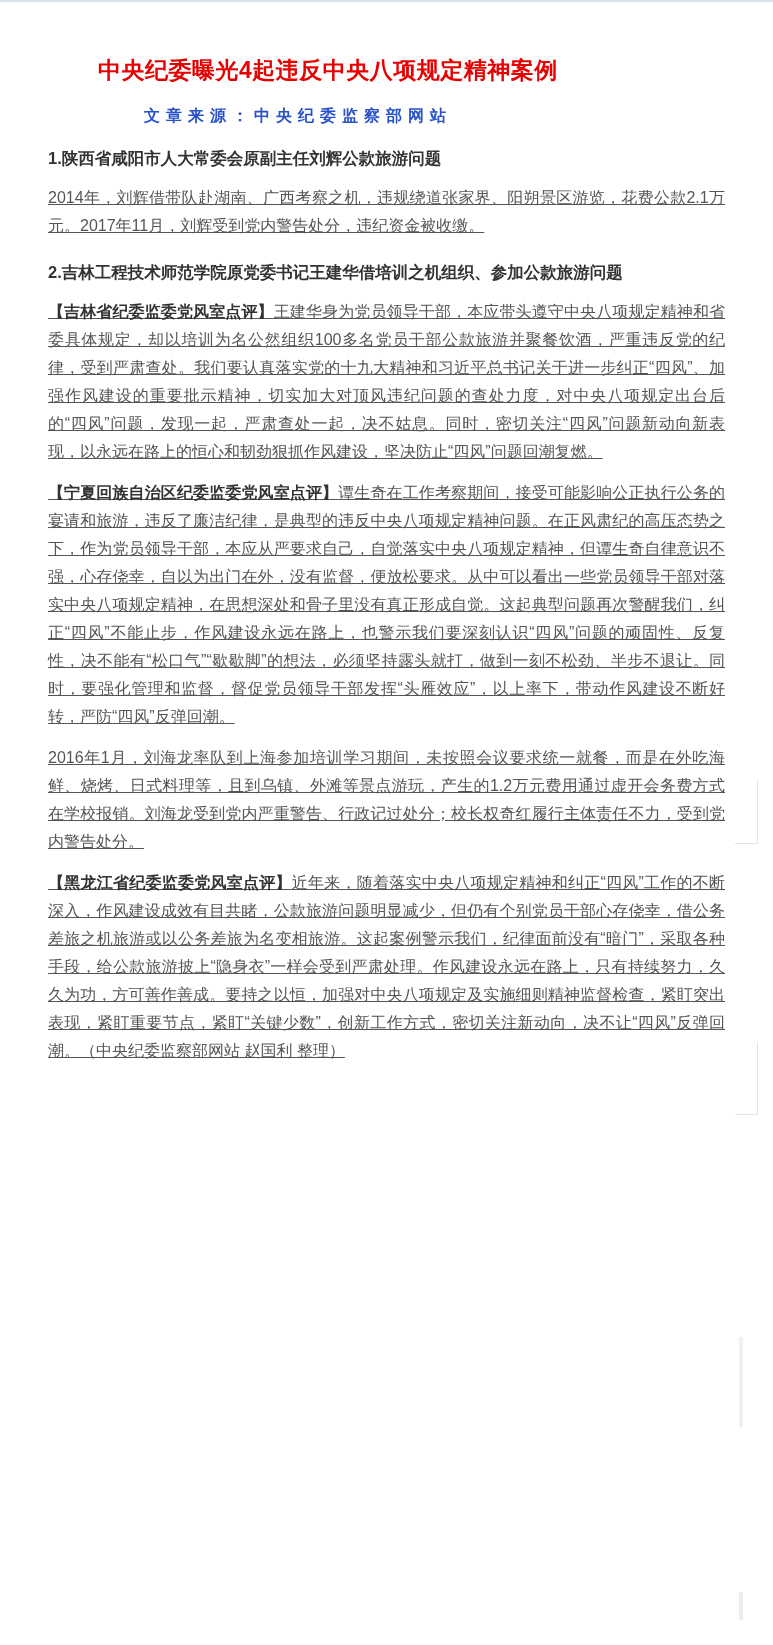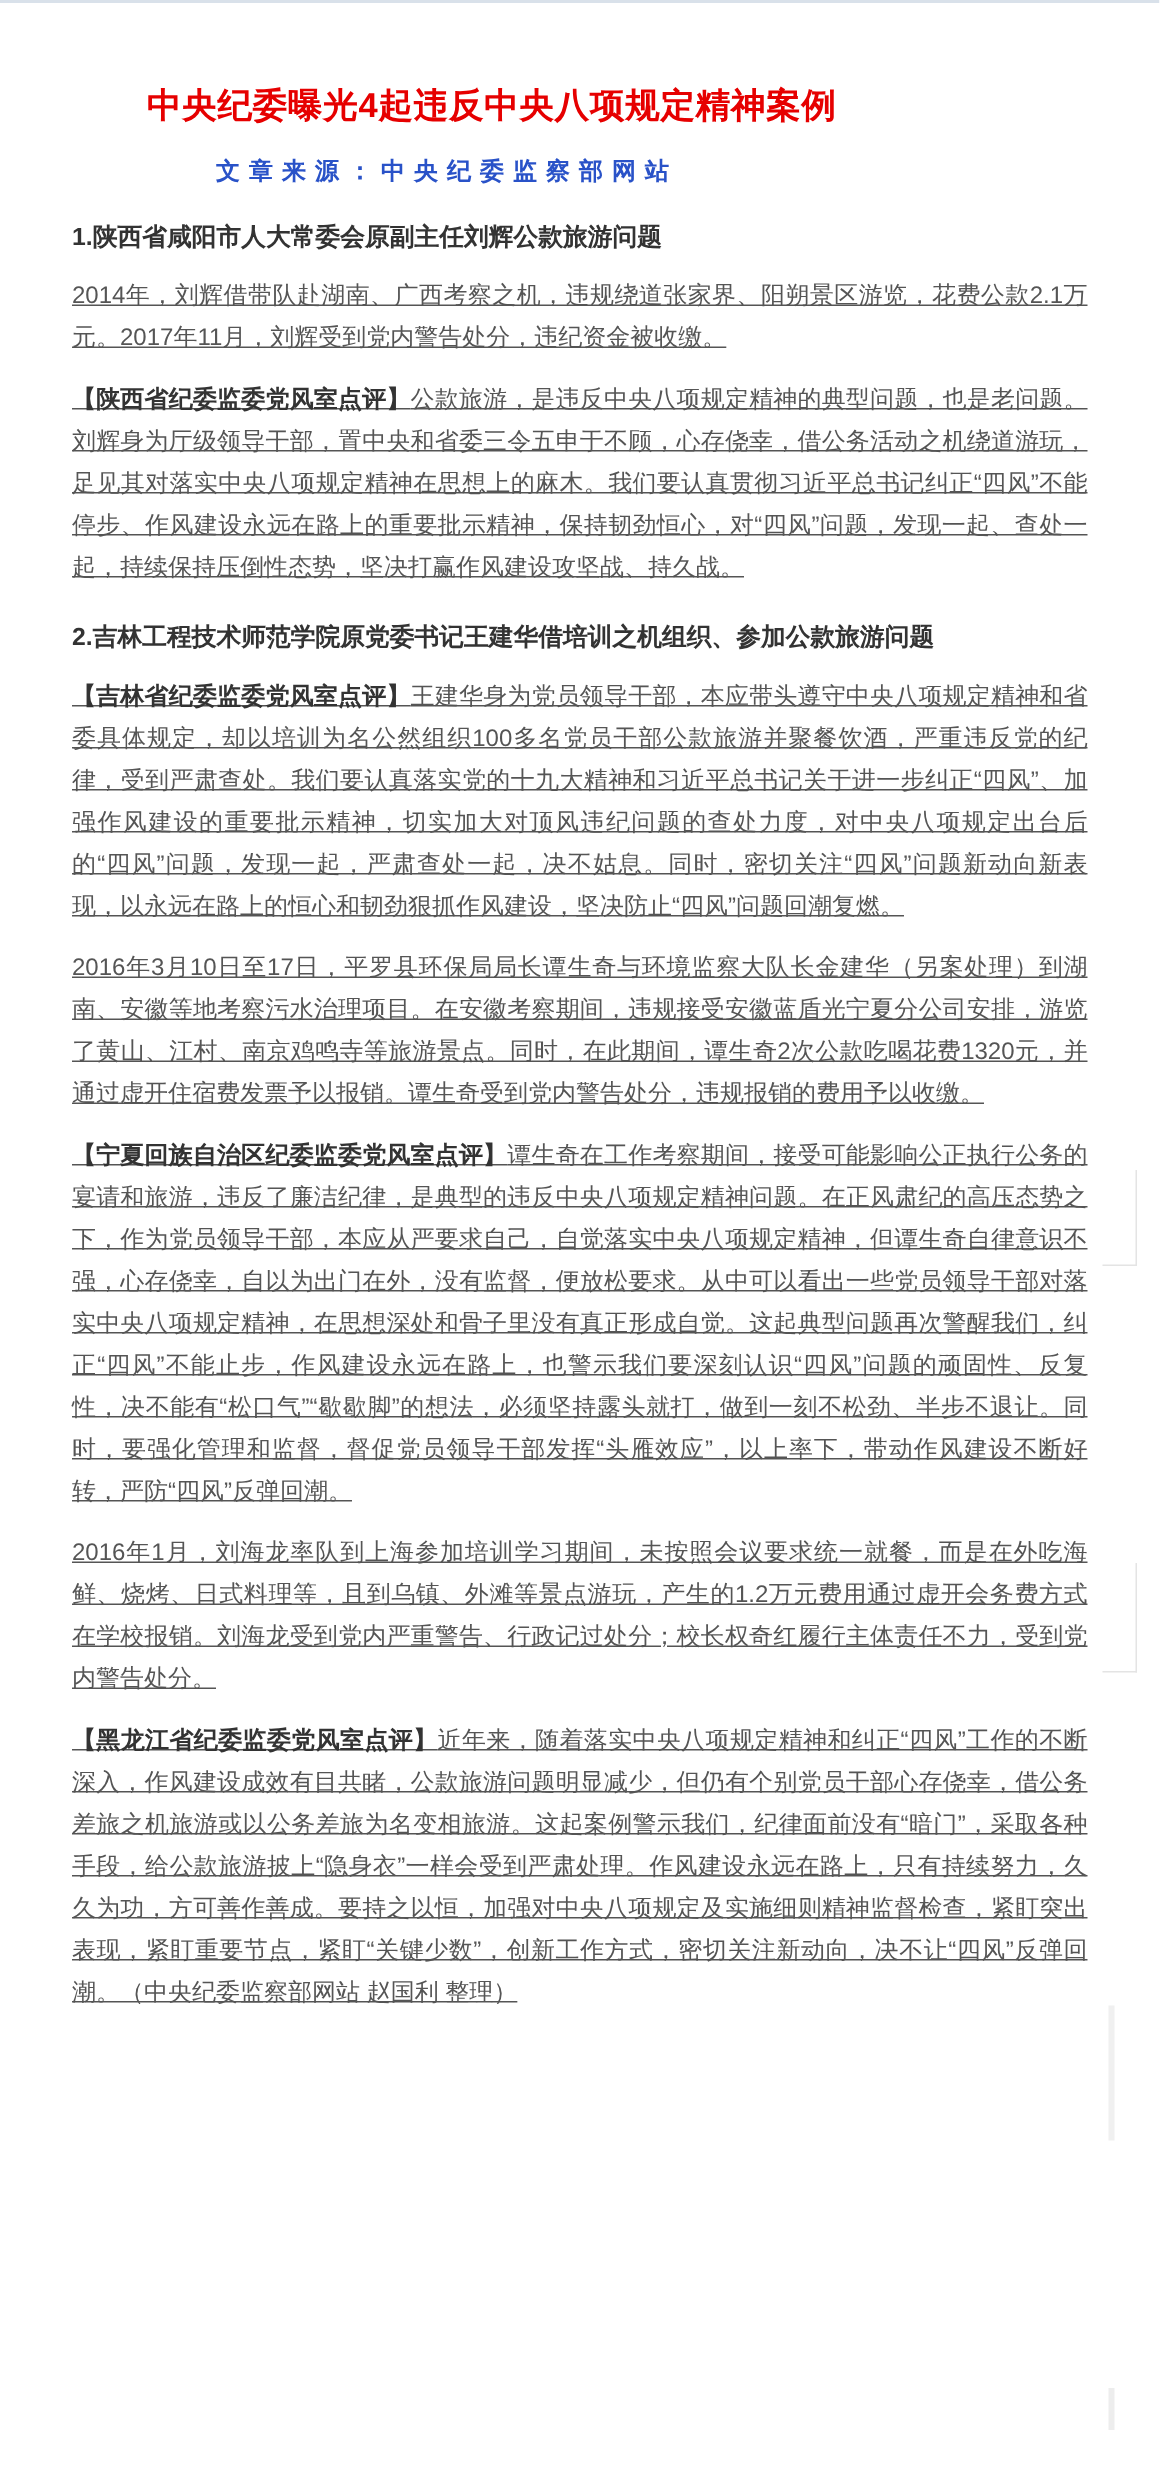--- a/index.html
+++ b/index.html
@@ -24,21 +24,21 @@
   h1.title {
     margin: 53px 0 0 50px;
     font-size: 23px;
     line-height: 30px;
     font-weight: bold;
     color: #e60000;
     letter-spacing: 0.5px;
   }
   .source {
     margin: 20px 0 0 96px;
-    font-family: Liberation Mono, monospace;
+    font-family: Liberation Serif, serif;
     font-size: 16px;
     line-height: 21px;
     font-weight: bold;
     color: #2952c8;
     letter-spacing: 6px;
   }
   h2.case-heading {
     margin: 20px 0 0 0;
     font-size: 16.5px;
     line-height: 25px;
@@ -86,30 +86,28 @@
 
 <div class="page">
   <div class="content">
 
     <h1 class="title">中央纪委曝光4起违反中央八项规定精神案例</h1>
     <div class="source">文章来源：中央纪委监察部网站</div>
 
     <section>
       <h2 class="case-heading">1.陕西省咸阳市人大常委会原副主任刘辉公款旅游问题</h2>
       <p class="case-body">2014年，刘辉借带队赴湖南、广西考察之机，违规绕道张家界、阳朔景区游览，花费公款2.1万元。2017年11月，刘辉受到党内警告处分，违纪资金被收缴。</p>
-      <p class="case-comment"><span class="comment-label">【陕西省纪委监委党风室点评】</span><span class="comment-text">公款旅游，是违反中央八项规定精神的典型问题，也是老问题。刘辉身为厅级领导干部，置中央和省委三令五申于不顾，心存侥幸，借公务活动之机绕道游玩，足见其对落实中央八项规定精神在思想上的麻木。我们要认真贯彻习近平总书记纠正“四风”不能停步、作风建设永远在路上的重要批示精神，保持韧劲恒心，对“四风”问题，发现一起、查处一起，持续保持压倒性态势，坚决打赢作风建设攻坚战、持久战。</span></p>
     </section>
 
     <section>
       <h2 class="case-heading">2.吉林工程技术师范学院原党委书记王建华借培训之机组织、参加公款旅游问题</h2>
       <p class="case-comment"><span class="comment-label">【吉林省纪委监委党风室点评】</span><span class="comment-text">王建华身为党员领导干部，本应带头遵守中央八项规定精神和省委具体规定，却以培训为名公然组织100多名党员干部公款旅游并聚餐饮酒，严重违反党的纪律，受到严肃查处。我们要认真落实党的十九大精神和习近平总书记关于进一步纠正“四风”、加强作风建设的重要批示精神，切实加大对顶风违纪问题的查处力度，对中央八项规定出台后的“四风”问题，发现一起，严肃查处一起，决不姑息。同时，密切关注“四风”问题新动向新表现，以永远在路上的恒心和韧劲狠抓作风建设，坚决防止“四风”问题回潮复燃。</span></p>
     </section>
 
     <section>
-      <p class="case-body">2016年3月10日至17日，平罗县环保局局长谭生奇与环境监察大队长金建华（另案处理）到湖南、安徽等地考察污水治理项目。在安徽考察期间，违规接受安徽蓝盾光宁夏分公司安排，游览了黄山、江村、南京鸡鸣寺等旅游景点。同时，在此期间，谭生奇2次公款吃喝花费1320元，并通过虚开住宿费发票予以报销。谭生奇受到党内警告处分，违规报销的费用予以收缴。</p>
       <p class="case-comment"><span class="comment-label">【宁夏回族自治区纪委监委党风室点评】</span><span class="comment-text">谭生奇在工作考察期间，接受可能影响公正执行公务的宴请和旅游，违反了廉洁纪律，是典型的违反中央八项规定精神问题。在正风肃纪的高压态势之下，作为党员领导干部，本应从严要求自己，自觉落实中央八项规定精神，但谭生奇自律意识不强，心存侥幸，自以为出门在外，没有监督，便放松要求。从中可以看出一些党员领导干部对落实中央八项规定精神，在思想深处和骨子里没有真正形成自觉。这起典型问题再次警醒我们，纠正“四风”不能止步，作风建设永远在路上，也警示我们要深刻认识“四风”问题的顽固性、反复性，决不能有“松口气”“歇歇脚”的想法，必须坚持露头就打，做到一刻不松劲、半步不退让。同时，要强化管理和监督，督促党员领导干部发挥“头雁效应”，以上率下，带动作风建设不断好转，严防“四风”反弹回潮。</span></p>
     </section>
 
     <section>
       <p class="case-body">2016年1月，刘海龙率队到上海参加培训学习期间，未按照会议要求统一就餐，而是在外吃海鲜、烧烤、日式料理等，且到乌镇、外滩等景点游玩，产生的1.2万元费用通过虚开会务费方式在学校报销。刘海龙受到党内严重警告、行政记过处分；校长权奇红履行主体责任不力，受到党内警告处分。</p>
       <p class="case-comment"><span class="comment-label">【黑龙江省纪委监委党风室点评】</span><span class="comment-text">近年来，随着落实中央八项规定精神和纠正“四风”工作的不断深入，作风建设成效有目共睹，公款旅游问题明显减少，但仍有个别党员干部心存侥幸，借公务差旅之机旅游或以公务差旅为名变相旅游。这起案例警示我们，纪律面前没有“暗门”，采取各种手段，给公款旅游披上“隐身衣”一样会受到严肃处理。作风建设永远在路上，只有持续努力，久久为功，方可善作善成。要持之以恒，加强对中央八项规定及实施细则精神监督检查，紧盯突出表现，紧盯重要节点，紧盯“关键少数”，创新工作方式，密切关注新动向，决不让“四风”反弹回潮。（中央纪委监察部网站 赵国利 整理）</span></p>
     </section>
 
   </div>
 

